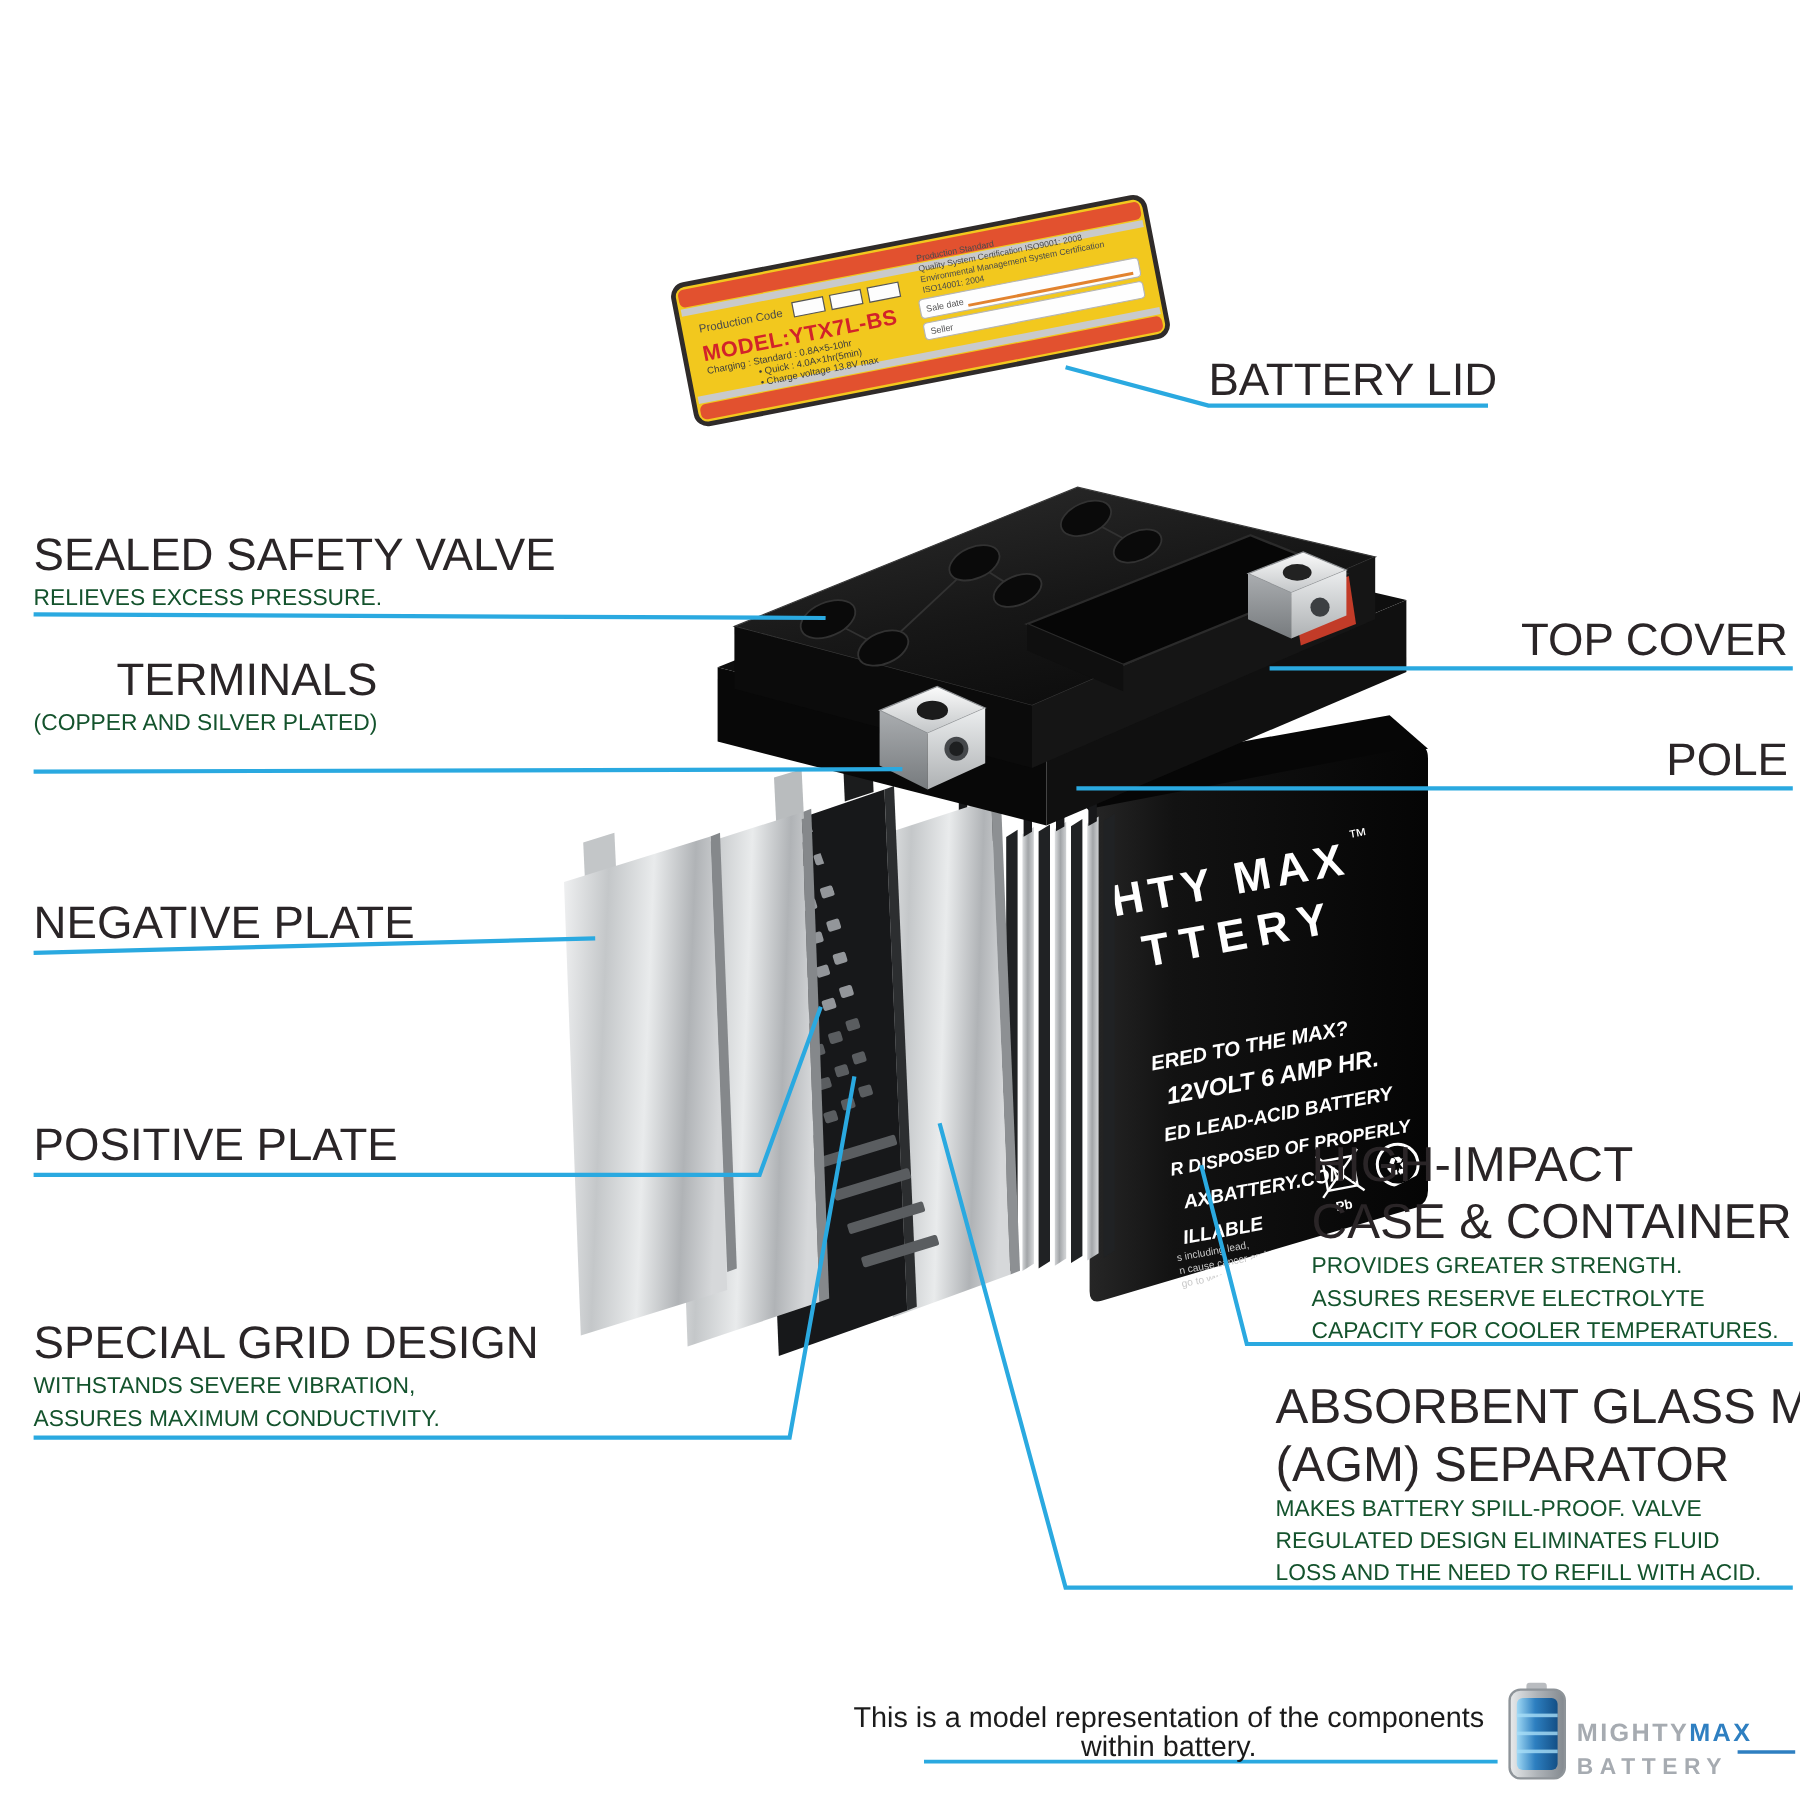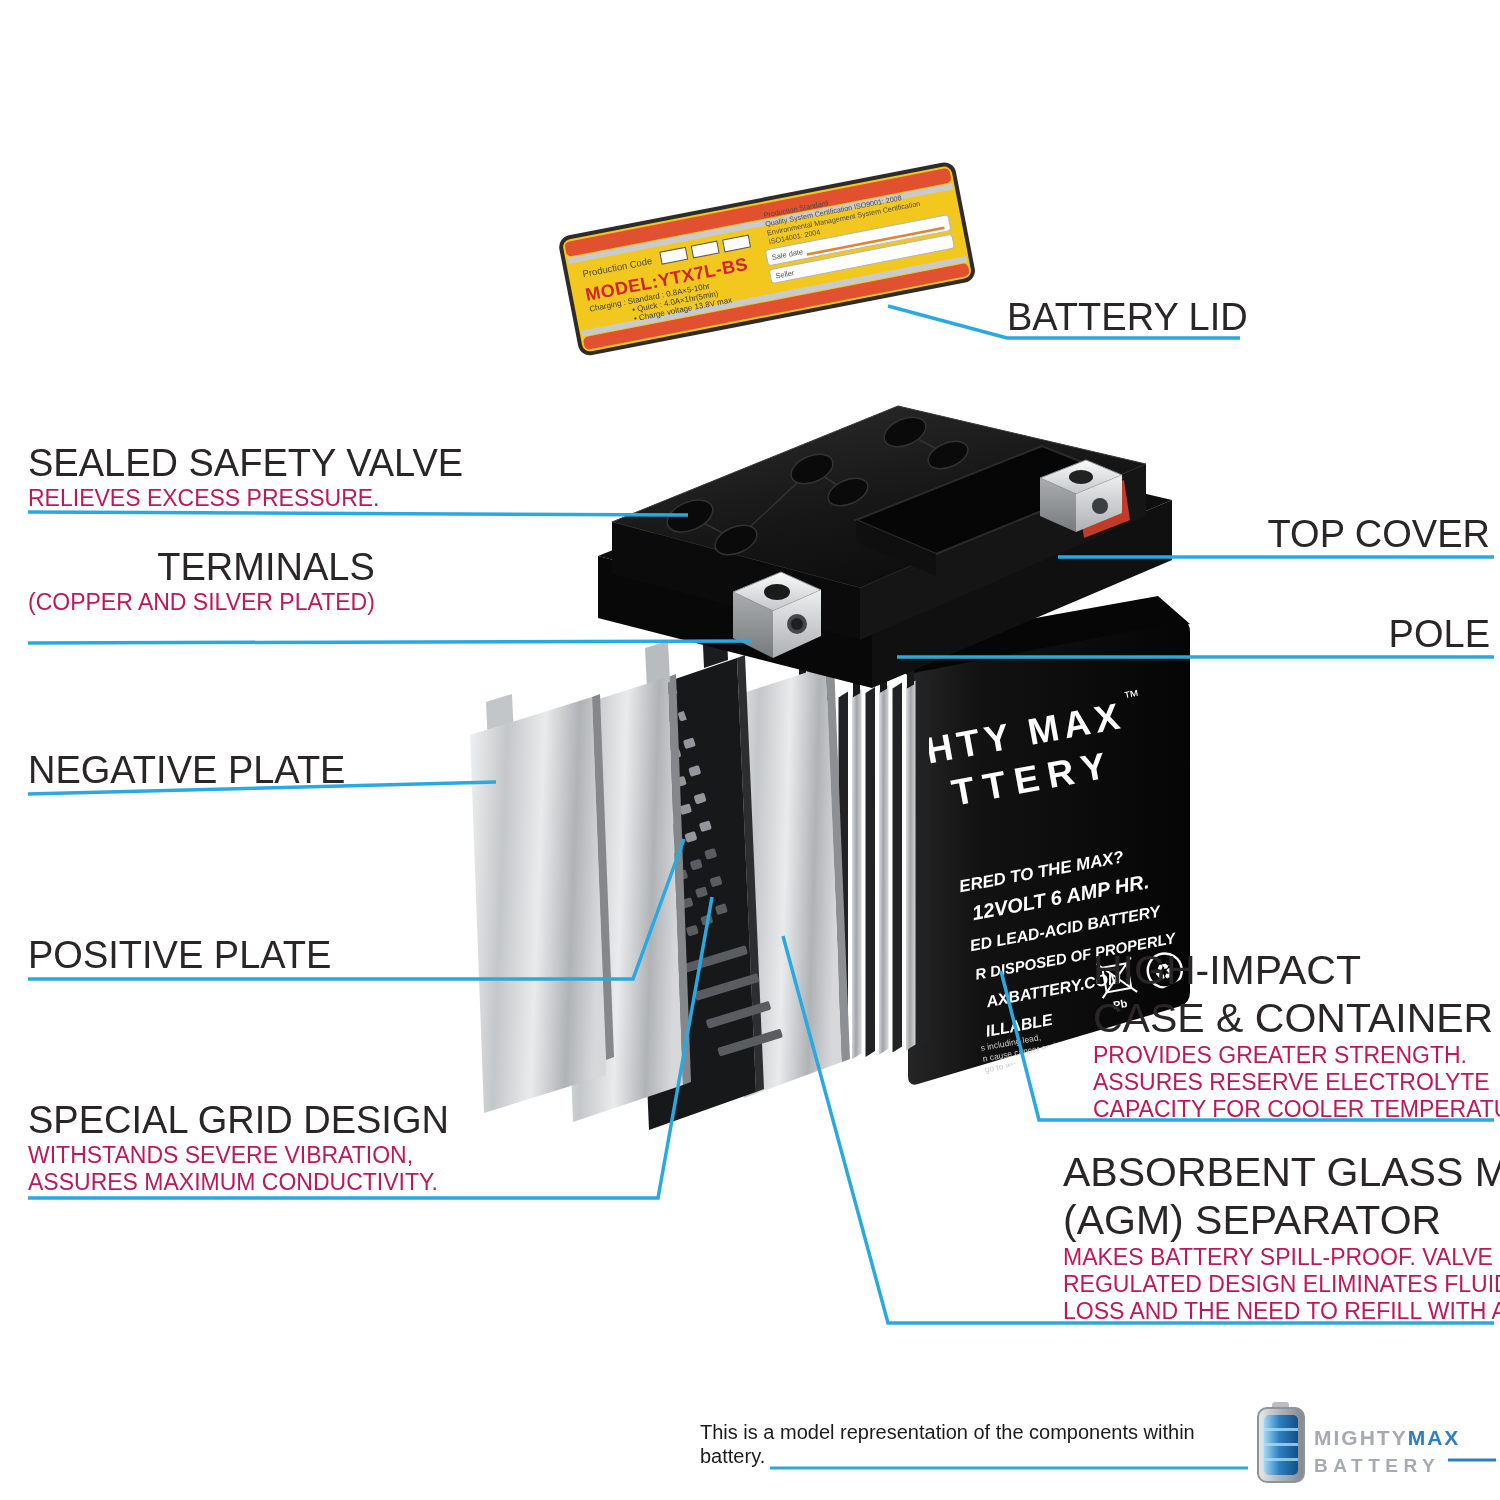--- a/index.html
+++ b/index.html
@@ -4,25 +4,25 @@
 <style>
   html,body{margin:0;padding:0;background:#fff;}
   .canvas{position:relative;width:1500px;height:1500px;background:#fff;overflow:hidden;
           font-family:"Liberation Sans",sans-serif;color:#2a2526;}
   .scene{position:absolute;left:0;top:0;width:1500px;height:1500px;}
   .title{position:absolute;left:82px;top:62px;font-size:66px;font-weight:400;
          letter-spacing:2px;color:#262223;margin:0;}
   .callout{position:absolute;z-index:2;}
   .co-title{font-size:38px;line-height:44px;color:#2a2527;white-space:nowrap;}
   .co-title.big{font-size:41px;line-height:48px;}
-  .co-sub{font-size:23px;line-height:27px;color:#be185d;white-space:nowrap;}
+  .co-sub{font-size:19px;line-height:27px;color:#14532d;white-space:nowrap;}
   .ta-c{text-align:center;} .ta-r{text-align:right;}
-  .footer-text{position:absolute;left:700px;top:1420px;width:548px;text-align:left;z-index:2;
-               font-size:20px;line-height:24px;color:#1b1b1b;}
-  .logo{position:absolute;left:1256px;top:1402px;z-index:2;display:flex;align-items:center;}
+  .footer-text{position:absolute;left:700px;top:1420px;width:548px;text-align:center;z-index:2;
+               font-size:24px;line-height:24px;color:#1b1b1b;}
+  .logo{position:absolute;left:1256px;top:1402px;z-index:2;display:flex;align-items:flex-end;}
   .logo-txt{margin-left:8px;padding-top:16px;line-height:26px;white-space:nowrap;}
   .logo-mighty{font-size:21px;font-weight:bold;color:#a6abb1;letter-spacing:2px;}
   .logo-max{font-size:21px;font-weight:bold;color:#2e7fc1;letter-spacing:2px;}
   .logo-battery{font-size:19px;font-weight:bold;color:#a6abb1;letter-spacing:5.5px;}
   svg{font-family:"Liberation Sans",sans-serif;}
 </style>
 </head>
 <body>
 
 <div class="canvas">

